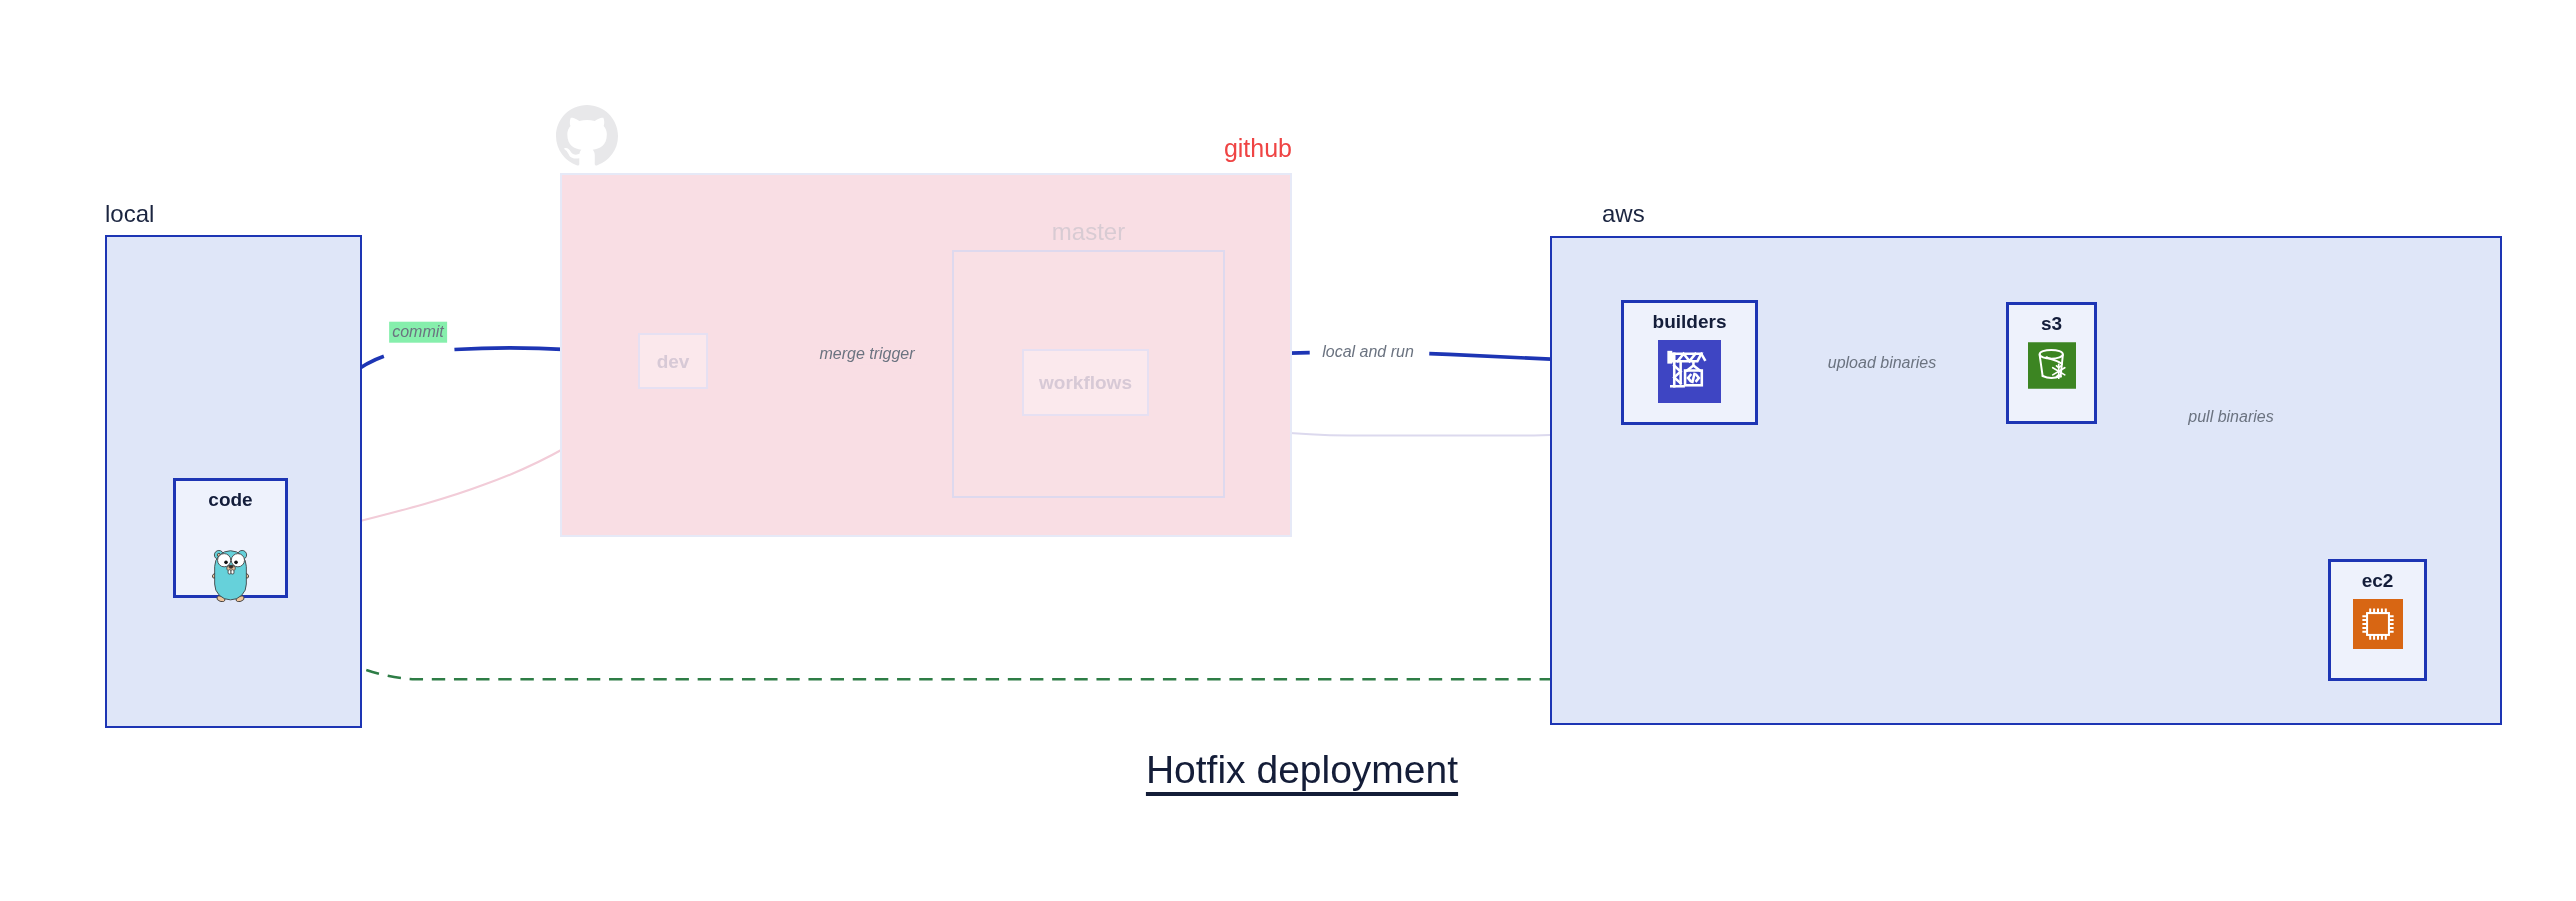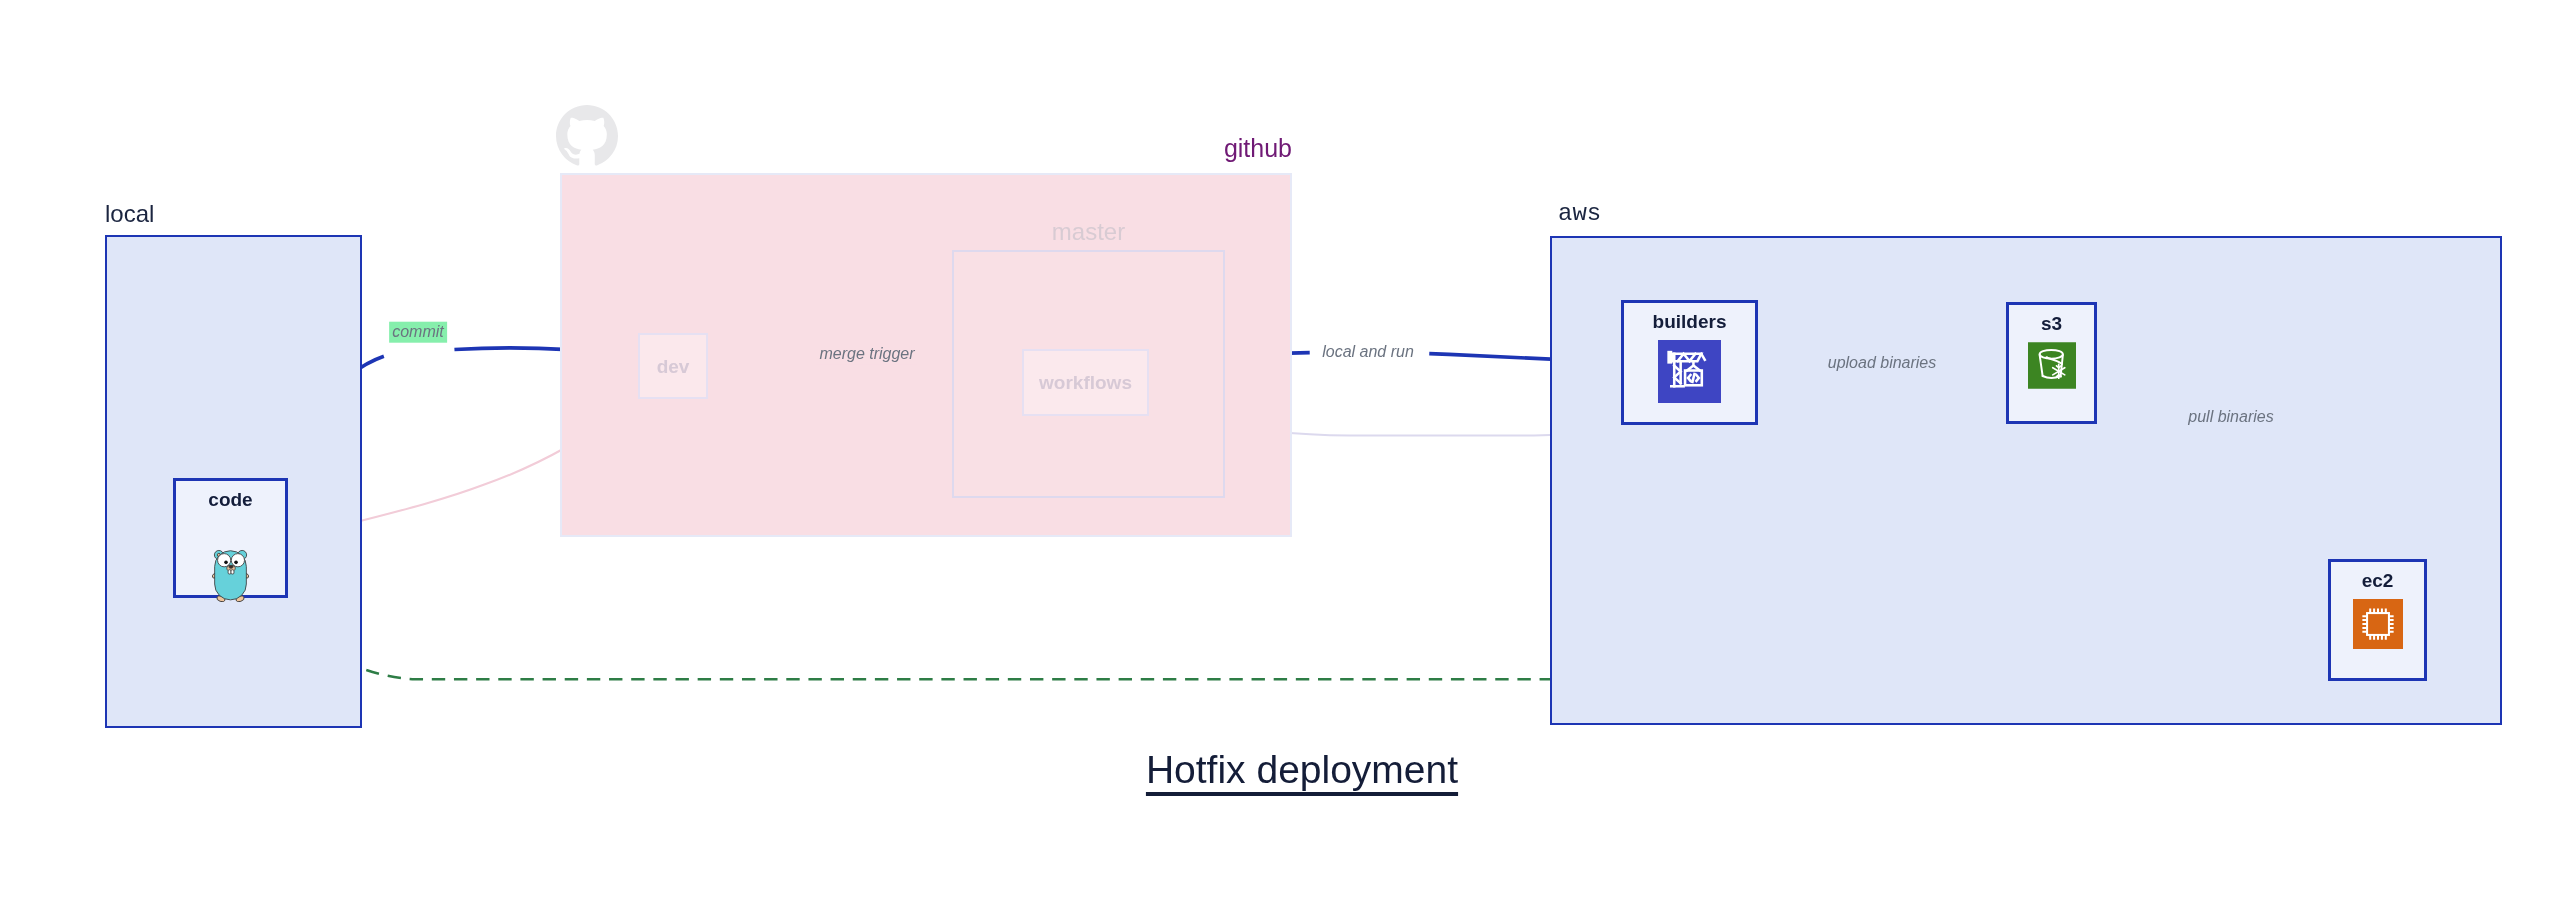--- a/index.html
+++ b/index.html
@@ -15,21 +15,21 @@
   }
   .region-label{
     position:absolute;font-size:24px;color:#1b2540;
     line-height:27px;
   }
   .github-region{
     position:absolute;background:var(--github_fill);
     border:2.1px solid #e6e9f7;box-sizing:border-box;
   }
   .github-label{
-    position:absolute;text-align:right;font-size:25px;color:#701a75;line-height:27px;
+    position:absolute;text-align:right;font-size:25px;color:#ef4444;line-height:27px;
   }
   .master-box{
     position:absolute;border:2.6px solid #ded9ee;background:rgba(255,255,255,0.07);
     box-sizing:border-box;
   }
   .master-label{
     position:absolute;text-align:center;font-size:24px;color:#d8cbd3;line-height:27px;
   }
   
   .node{
@@ -126,28 +126,28 @@
     <svg width="62" height="62" viewBox="0 0 16 16">
       <path fill="#e8e8ea" d="M8 0C3.58 0 0 3.58 0 8c0 3.54 2.29 6.53 5.47 7.59.4.07.55-.17.55-.38 0-.19-.01-.82-.01-1.49-2.01.37-2.53-.49-2.69-.94-.09-.23-.48-.94-.82-1.13-.28-.15-.68-.52-.01-.53.63-.01 1.08.58 1.23.82.72 1.21 1.87.87 2.33.66.07-.52.28-.87.51-1.07-1.78-.2-3.64-.89-3.64-3.95 0-.87.31-1.59.82-2.15-.08-.2-.36-1.02.08-2.12 0 0 .67-.21 2.2.82.64-.18 1.32-.27 2-.27.68 0 1.36.09 2 .27 1.53-1.04 2.2-.82 2.2-.82.44 1.1.16 1.92.08 2.12.51.56.82 1.27.82 2.15 0 3.07-1.87 3.75-3.65 3.95.29.25.54.73.54 1.48 0 1.07-.01 1.93-.01 2.2 0 .21.15.46.55.38A8.013 8.013 0 0 0 16 8c0-4.42-3.58-8-8-8z"></path>
     </svg>
   </div>
   <div class="github-label" style="left:560px;top:135px;width:732px;">github</div>
   <div class="github-region" style="left:560px;top:173px;width:732px;height:364px;"></div>
 
   <div class="master-label" style="left:952px;top:218px;width:273px;">master</div>
   <div class="master-box" style="left:952px;top:250px;width:273px;height:248px;"></div>
 
-  <div class="faded-node" style="left:638px;top:333px;width:70px;height:66px;">
+  <div class="faded-node" style="left:638px;top:333px;width:70px;height:56px;">
     <span class="node-label">dev</span>
   </div>
   <div class="faded-node" style="left:1022px;top:349px;width:127px;height:67px;">
     <span class="node-label">workflows</span>
   </div>
 
-  <div class="region-label" style="left:1558px;top:200px;width:952px;font-family:Liberation Mono, monospace;">aws</div>
+  <div class="region-label" style="left:1602px;top:200px;width:952px;">aws</div>
   <div class="region" style="left:1550px;top:236px;width:952px;height:489px;"></div>
 
   <div class="node" style="left:173px;top:478px;width:115px;height:120px;gap:29px;">
     <span class="node-label">code</span>
     <span class="node-icon">
       <svg width="37" height="55" viewBox="0 0 70 104">
         <g stroke="#3a3a3a" stroke-width="1.6">
           <circle cx="13" cy="15" r="8.5" fill="#66d1da"></circle>
           <circle cx="57" cy="15" r="8.5" fill="#66d1da"></circle>
           <circle cx="13" cy="15" r="3" fill="#eec39a"></circle>

